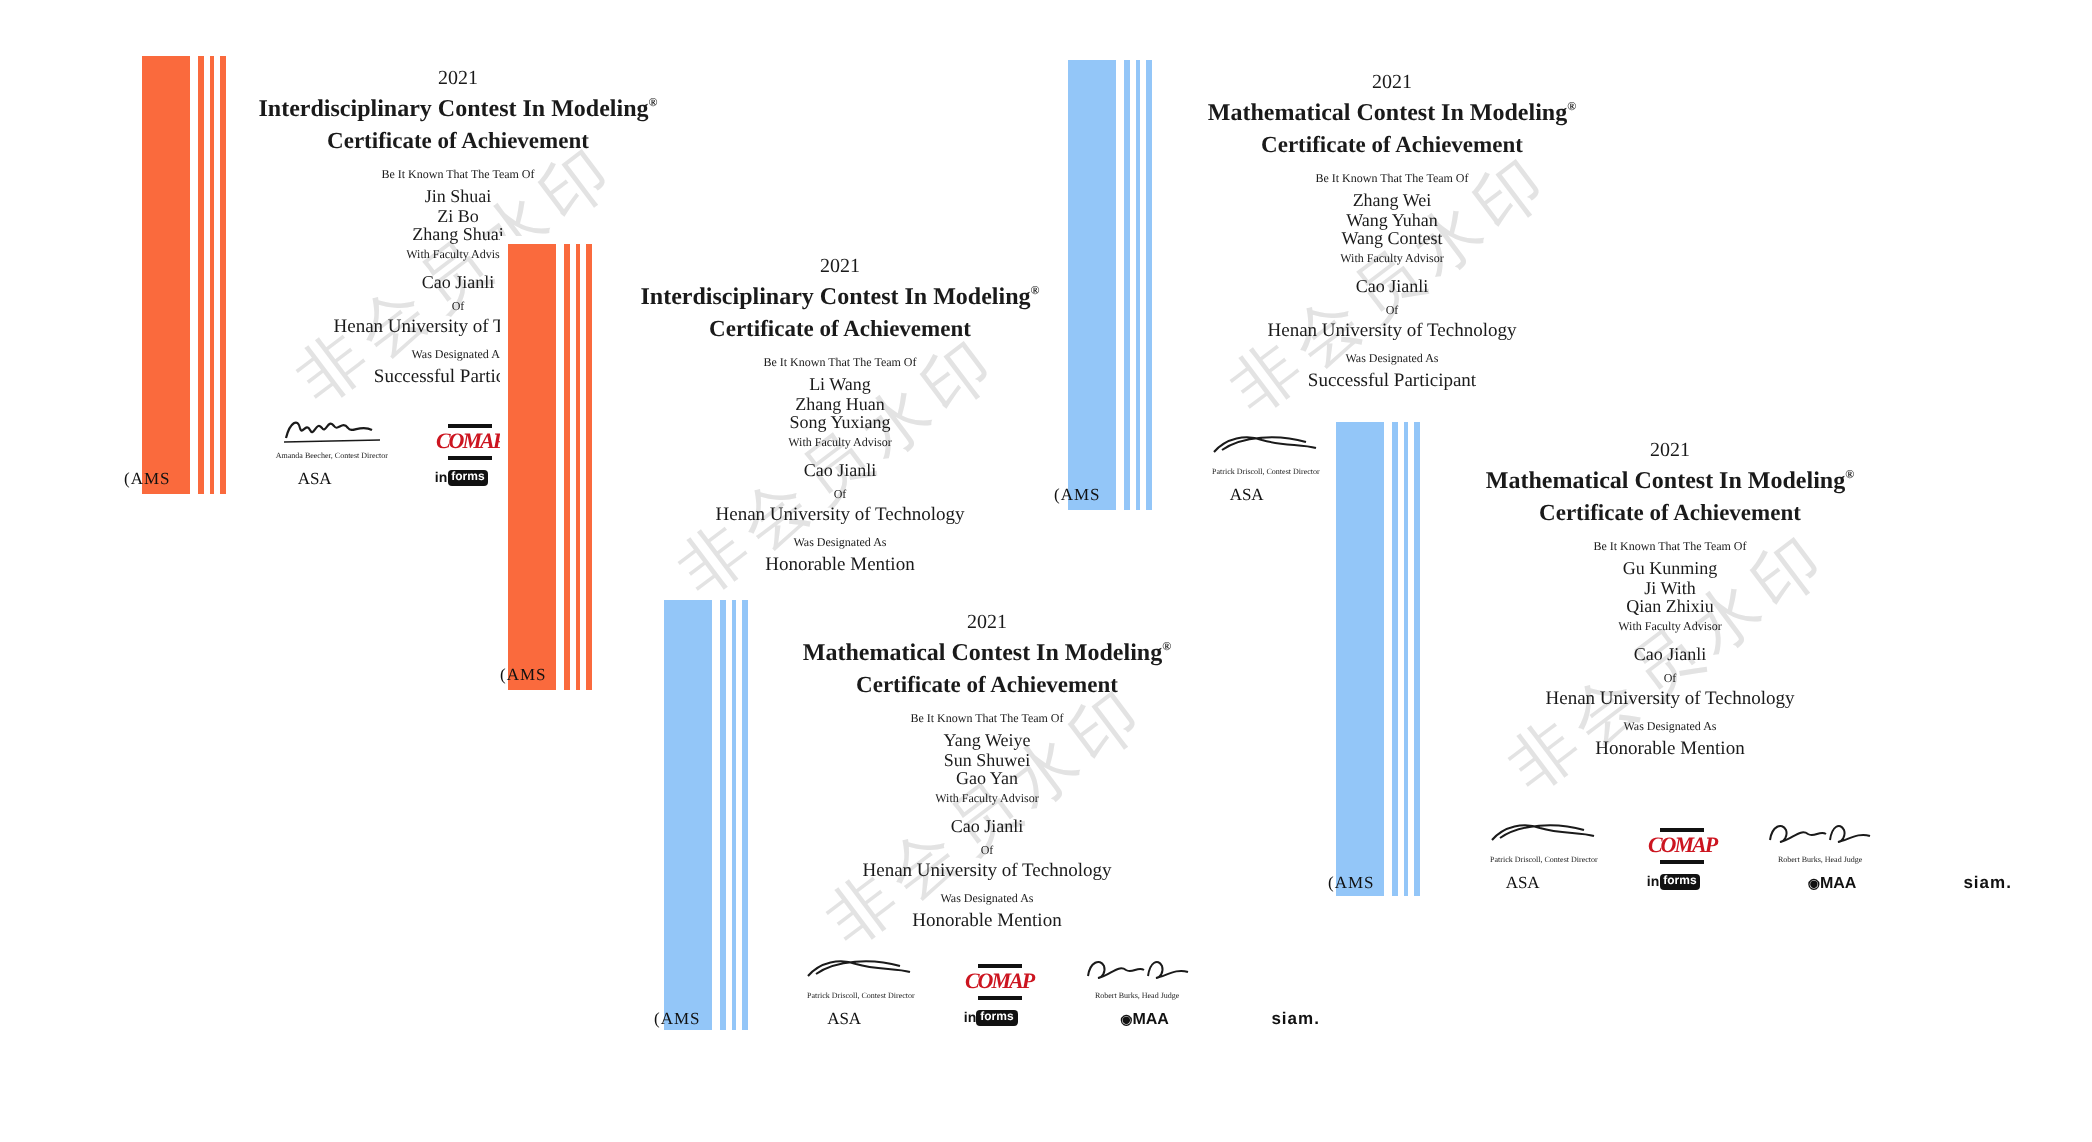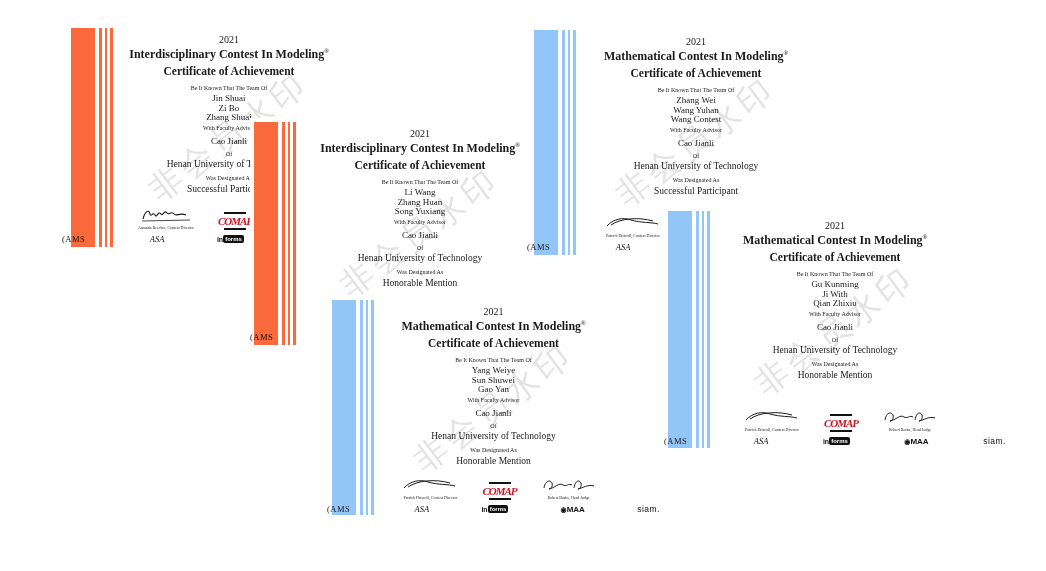--- a/index.html
+++ b/index.html
@@ -35,28 +35,28 @@
   .sig-director .sig-wave,.sig-director .sig-script{display:none;}
   .sig-director.wave .sig-wave{display:block;}
   .sig-director.script .sig-script{display:block;}
   .comapblock{display:flex;flex-direction:column;align-items:center;gap:1px;}
   .comapbar{width:22px;height:2px;background:#111;}
   .comaptext{font-size:11px;font-style:italic;font-weight:bold;color:#cc1520;
              letter-spacing:-1px;font-family:"Liberation Serif",serif;}
   .logosrow{position:absolute;left:0;right:0;bottom:10px;display:flex;justify-content:space-between;
             align-items:center;gap:8px;font-family:"Liberation Sans",sans-serif;color:#111;}
   .l-ams{font-family:"Liberation Serif",serif;font-size:8.5px;letter-spacing:0.5px;}
-  .l-asa{font-family:"Liberation Serif",serif;font-size:8.5px;font-style:italic;margin-left:12px;}
+  .l-asa{font-family:"Liberation Serif",serif;font-size:8.5px;margin-left:12px;}
   .l-informs{display:flex;align-items:center;}
   .l-informs .in{font-size:7px;font-weight:bold;}
   .l-informs .box{background:#111;color:#fff;font-size:6px;font-weight:bold;
                   padding:1px 2px;border-radius:2px;}
   .l-maa{font-size:8px;font-weight:bold;}
   .l-maa .dot{font-size:7px;}
-  .l-siam{font-size:8.5px;font-weight:normal;letter-spacing:0.5px;}
+  .l-siam{font-size:8.5px;font-weight:bold;letter-spacing:0.5px;}
   svg.sig{display:block;}
 </style>
 </head>
 <body>
 
 <div id="stage">
   <div class="cert" style="left: 62px; top: 24px; width: 334px; height: 230px; z-index: 1; --band: #fa6a3d;">
     <div class="watermark">非会员水印</div>
     <div class="band" style="left: 9px; top: 4px; height: 219px;"></div>
     <div class="line year">2021</div>

